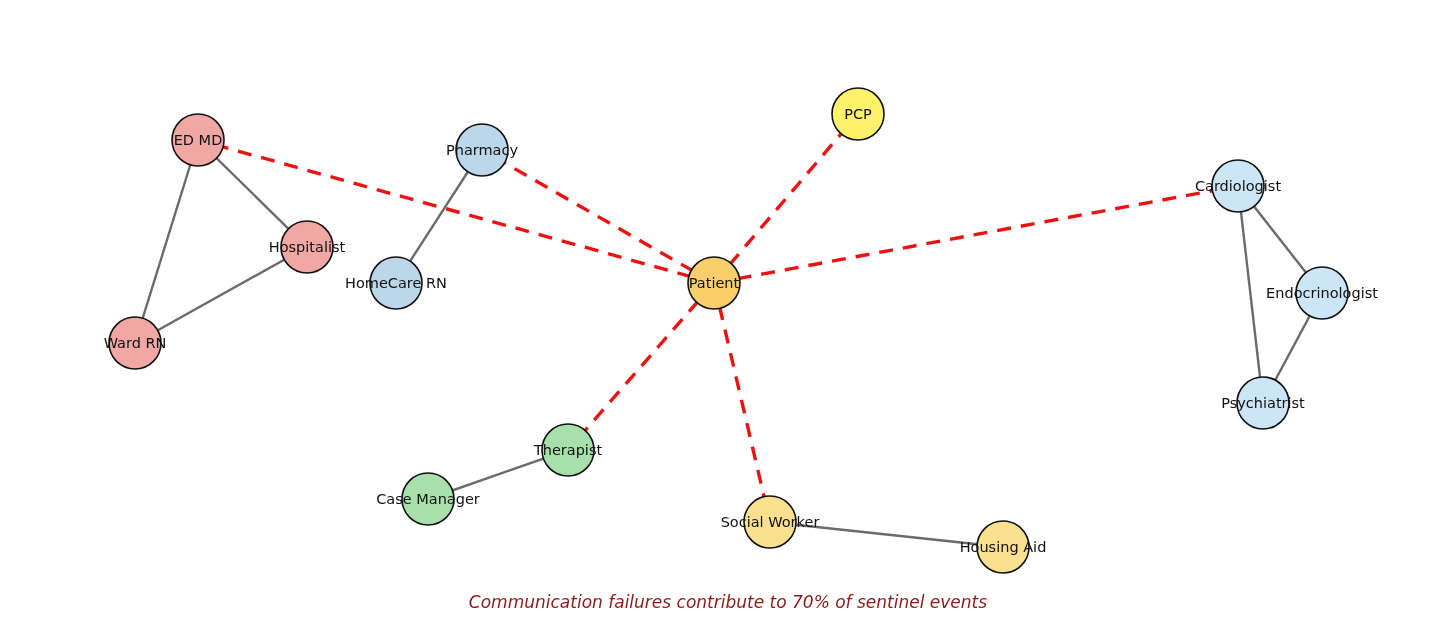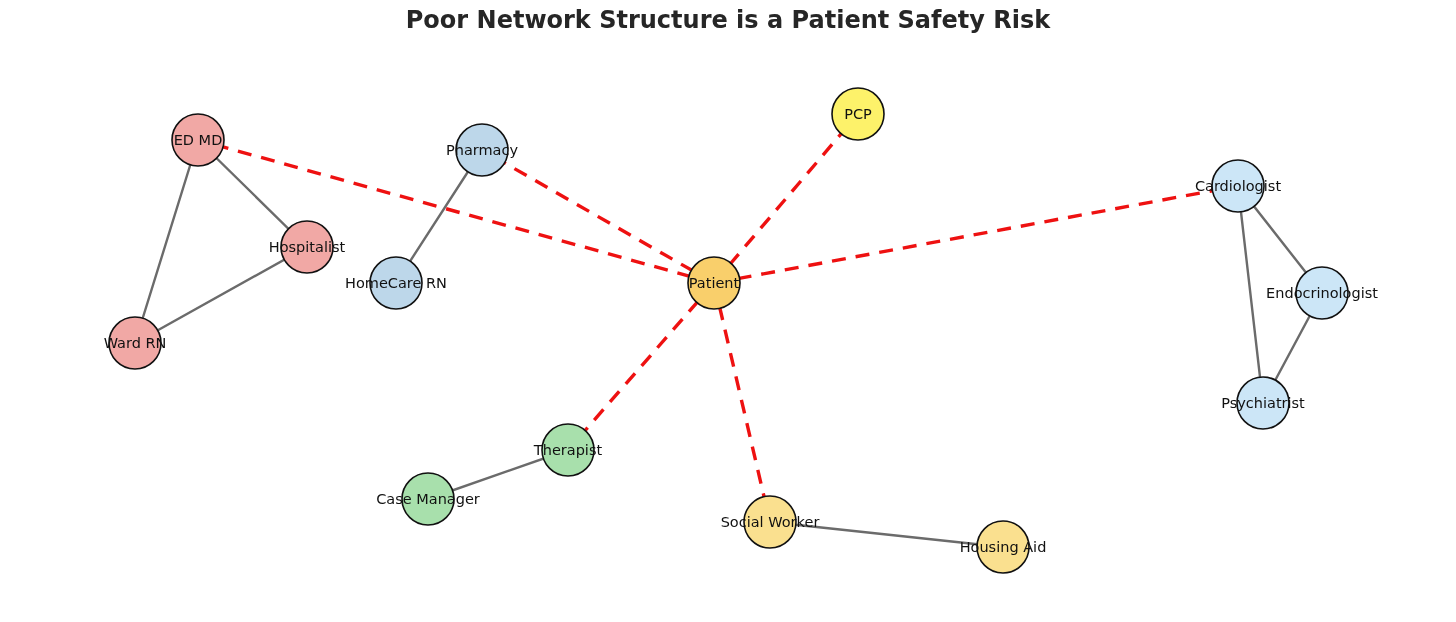--- a/index.html
+++ b/index.html
@@ -73,21 +73,20 @@
     fill: none;
     stroke-dasharray: 14 10;
     stroke-linecap: butt;
   }
 </style>
 </head>
 <body>
 
 <div id="figure">
 
-  <div id="chart-title">Poor Network Structure is a Patient Safety Risk</div>
 
   <svg id="graph-svg" viewBox="0 0 1456 622" xmlns="http://www.w3.org/2000/svg">
     <g id="edges-layer">
         <line x1="198" y1="140" x2="307" y2="247" class="edge-solid" stroke="#6b6b6b"></line>
         <line x1="198" y1="140" x2="135" y2="343" class="edge-solid" stroke="#6b6b6b"></line>
         <line x1="307" y1="247" x2="135" y2="343" class="edge-solid" stroke="#6b6b6b"></line>
         <line x1="482" y1="150" x2="396" y2="283" class="edge-solid" stroke="#6b6b6b"></line>
         <line x1="1238" y1="186" x2="1322" y2="293" class="edge-solid" stroke="#6b6b6b"></line>
         <line x1="1238" y1="186" x2="1263" y2="403" class="edge-solid" stroke="#6b6b6b"></line>
         <line x1="1322" y1="293" x2="1263" y2="403" class="edge-solid" stroke="#6b6b6b"></line>
@@ -153,14 +152,15 @@
           <circle cx="770" cy="522" r="26" fill="#fae08f" class="node-circle" stroke="#111111"></circle>
           <text x="770" y="523" class="node-label">Social Worker</text>
         </g>
         <g>
           <circle cx="1003" cy="547" r="26" fill="#fae08f" class="node-circle" stroke="#111111"></circle>
           <text x="1003" y="548" class="node-label">Housing Aid</text>
         </g>
       </g>
   </svg>
 
+  <div id="chart-caption">Communication failures contribute to 70% of sentinel events</div>
 
 </div>
 
 </body></html>

